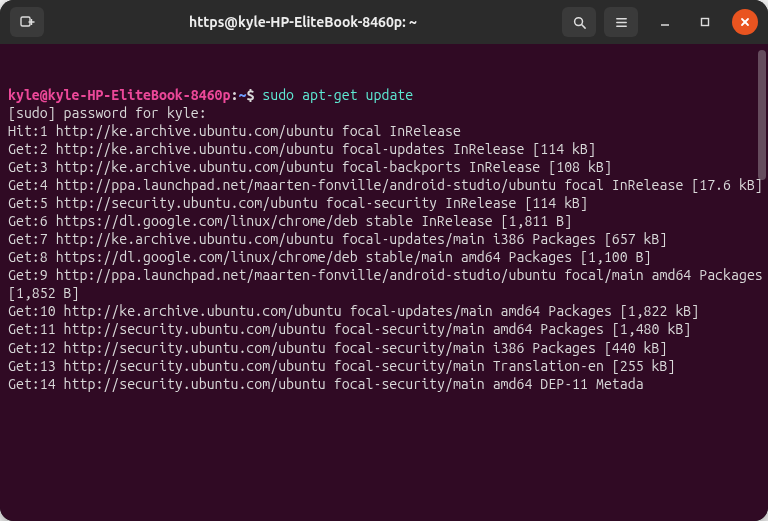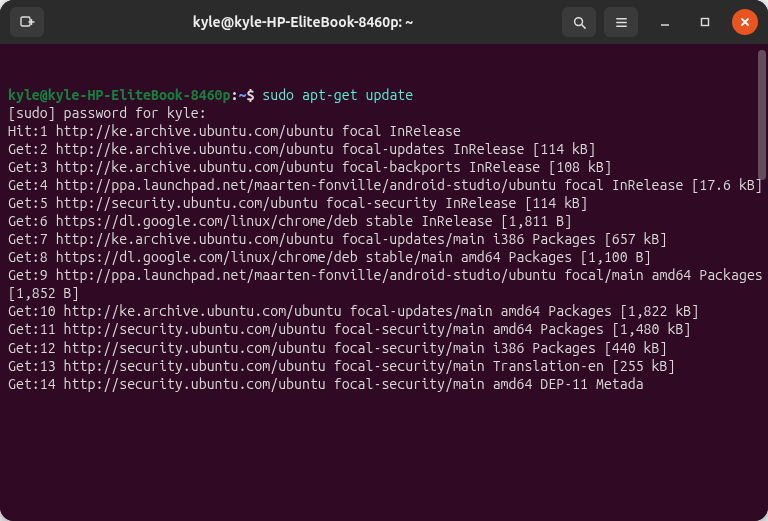--- a/index.html
+++ b/index.html
@@ -72,21 +72,21 @@
     padding: 6px 0 6px 8px;
     font-size: 14.2px;
     line-height: 1.27;
     color: #d9d9d9;
     overflow: hidden;
     white-space: pre-wrap;
     word-break: break-all;
     position: relative;
   }
   .terminal .line { display: block; }
-  .prompt-user { color: #15803d; font-weight: bold; }
+  .prompt-user { color: #ec4899; font-weight: bold; }
   .prompt-colon { color: #d9d9d9; font-weight: bold; }
   .prompt-path { color: #6f9dff; font-weight: bold; }
   .cmd { color: #5eead4; }
   .scrollbar {
     position: absolute;
     right: 2px;
     top: 6px;
     width: 8px;
     height: 130px;
     background: rgba(200,200,200,0.35);
@@ -99,21 +99,21 @@
 <div class="window">
   <div class="titlebar">
     <div class="btn sq" title="New Tab">
       <svg width="16" height="16" viewBox="0 0 16 16">
         <rect x="2" y="3" width="9" height="9" rx="1.5" fill="none" stroke="#ddd" stroke-width="1.4"></rect>
         <line x1="12.5" y1="5" x2="12.5" y2="11" stroke="#ddd" stroke-width="1.4"></line>
         <line x1="9.5" y1="8" x2="15.5" y2="8" stroke="#ddd" stroke-width="1.4"></line>
       </svg>
     </div>
     <div class="spacer"></div>
-    <div class="title">kyle@kyle-HP-EliteBook-8460p: ~</div>
+    <div class="title">https@kyle-HP-EliteBook-8460p: ~</div>
     <div class="spacer"></div>
     <div class="btn sq" title="Search">
       <svg width="15" height="15" viewBox="0 0 16 16">
         <circle cx="7" cy="7" r="4.2" fill="none" stroke="#ddd" stroke-width="1.6"></circle>
         <line x1="10.2" y1="10.2" x2="14" y2="14" stroke="#ddd" stroke-width="1.6" stroke-linecap="round"></line>
       </svg>
     </div>
     <div class="btn sq" title="Menu">
       <svg width="15" height="15" viewBox="0 0 16 16">
         <line x1="3" y1="4" x2="13" y2="4" stroke="#ddd" stroke-width="1.6" stroke-linecap="round"></line>

